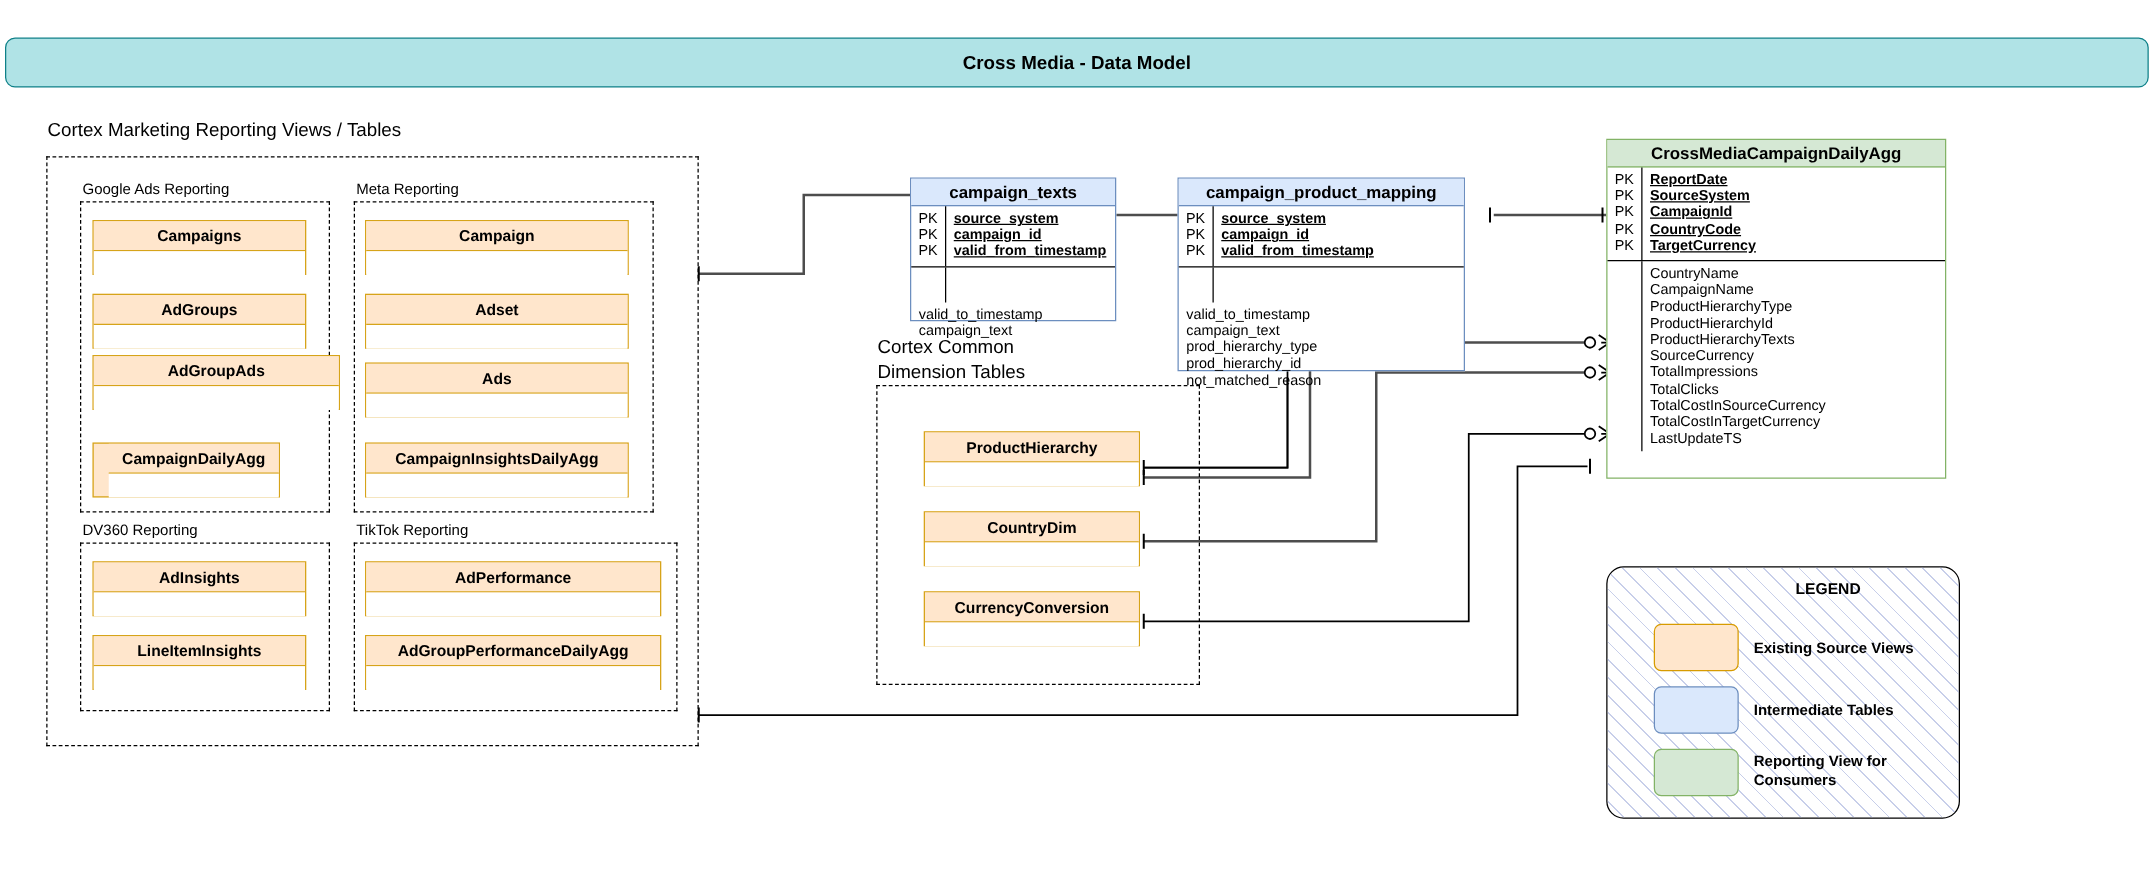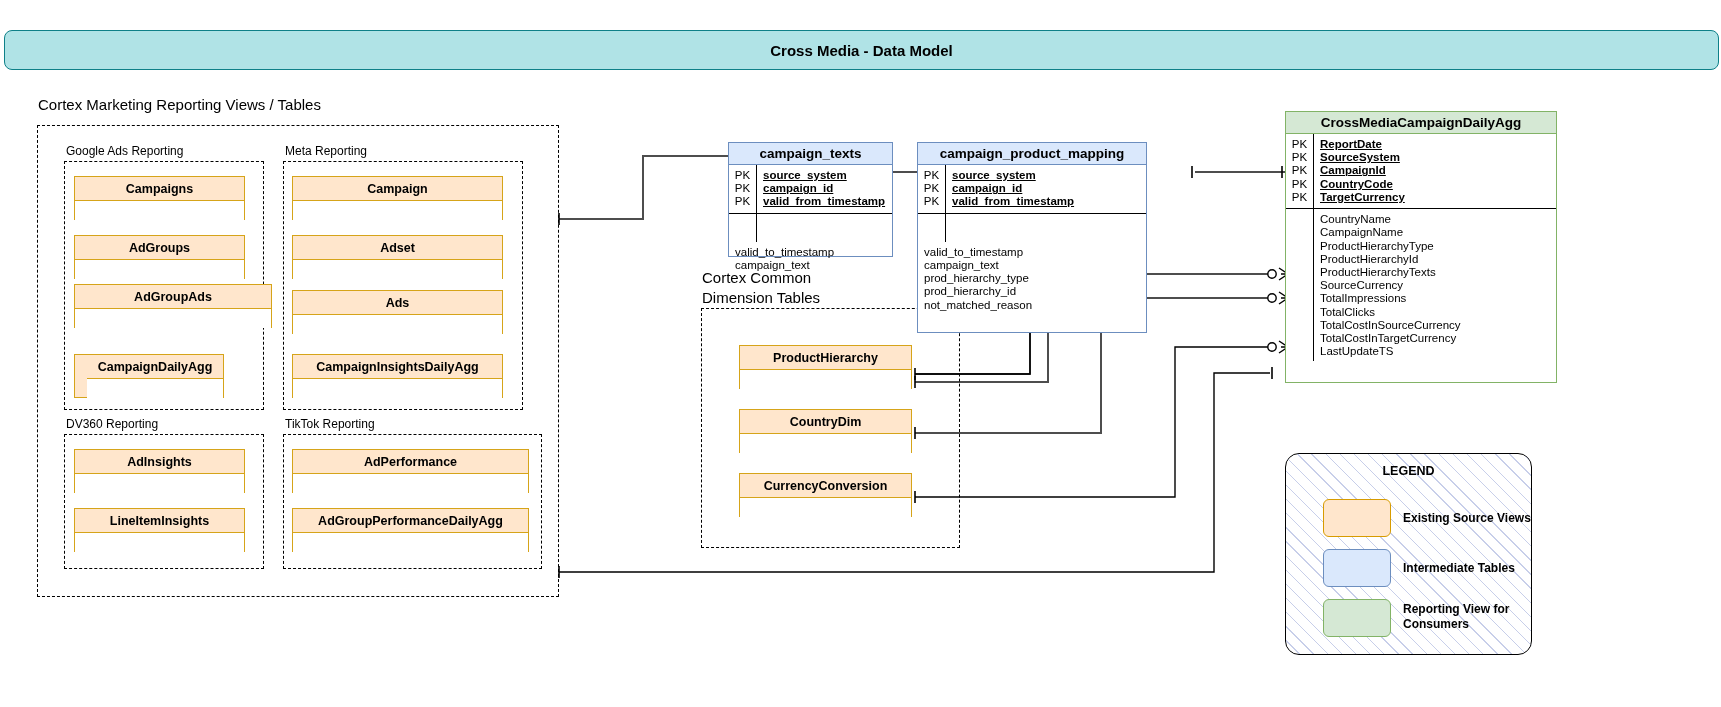--- a/index.html
+++ b/index.html
@@ -42,21 +42,21 @@
   .etable.blue .ehdr{background:#dae8fc;border-bottom:1px solid #6c8ebf;}
   .etable.blue .keycol{border-right:1px solid #000;}
   .etable.blue .sect.attrs{border-top:1px solid #000;flex-direction:column;}
 
   .etable.green{border:1px solid #82b366;}
   .etable.green .ehdr{background:#d5e8d4;border-bottom:1px solid #82b366;}
   .etable.green .keycol{border-right:1px solid #000;}
   .etable.green .sect.attrs{border-top:1px solid #000;}
 
   
-  .legend{position:absolute;border:1.4px solid #000;border-radius:14px;overflow:hidden;background:#fff;}
+  .legend{position:absolute;border:1.4px solid #000;border-radius:14px;overflow:hidden;background:#fff;padding-left:36px;}
   .legend .hatch{position:absolute;left:0;top:0;right:0;bottom:0;
      background-image:repeating-linear-gradient(45deg,transparent 0 9px,#9aa7d8 9px 10px);
      opacity:.55;}
   .legend .ltitle{position:absolute;width:100%;text-align:center;top:10px;font-size:12.5px;font-weight:bold;color:#000;}
   .legend .sw{position:absolute;width:68px;height:38px;border-radius:6px;box-sizing:border-box;}
   .legend .sw.orange{background:#ffe6cc;border:1.4px solid #d79b00;}
   .legend .sw.blue{background:#dae8fc;border:1.4px solid #6c8ebf;}
   .legend .sw.green{background:#d5e8d4;border:1.4px solid #82b366;}
   .legend .ltext{position:absolute;font-size:12px;font-weight:bold;color:#000;line-height:1.25;white-space:pre-line;}
 </style>
@@ -222,21 +222,21 @@
     </div>
     <div class="sect attrs" style="height:48px;">
       <div class="keycol"></div>
       <div class="fieldcol">
         <div class="atline">valid_to_timestamp</div>
         <div class="atline">campaign_text</div>
       </div>
     </div>
   </div>
 
-  <div class="etable blue" style="left:917px;top:111px;width:230px;height:191px;">
+  <div class="etable blue" style="left:942px;top:111px;width:230px;height:155px;">
     <div class="ehdr">campaign_product_mapping</div>
     <div class="sect keys">
       <div class="keycol">
         <div>PK</div>
         <div>PK</div>
         <div>PK</div>
       </div>
       <div class="fieldcol">
         <div class="pkline">source_system</div>
         <div class="pkline">campaign_id</div>

